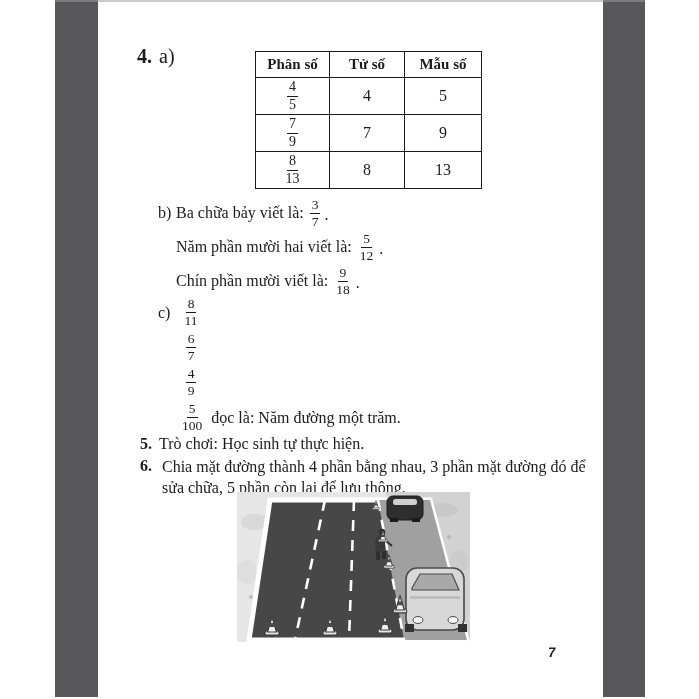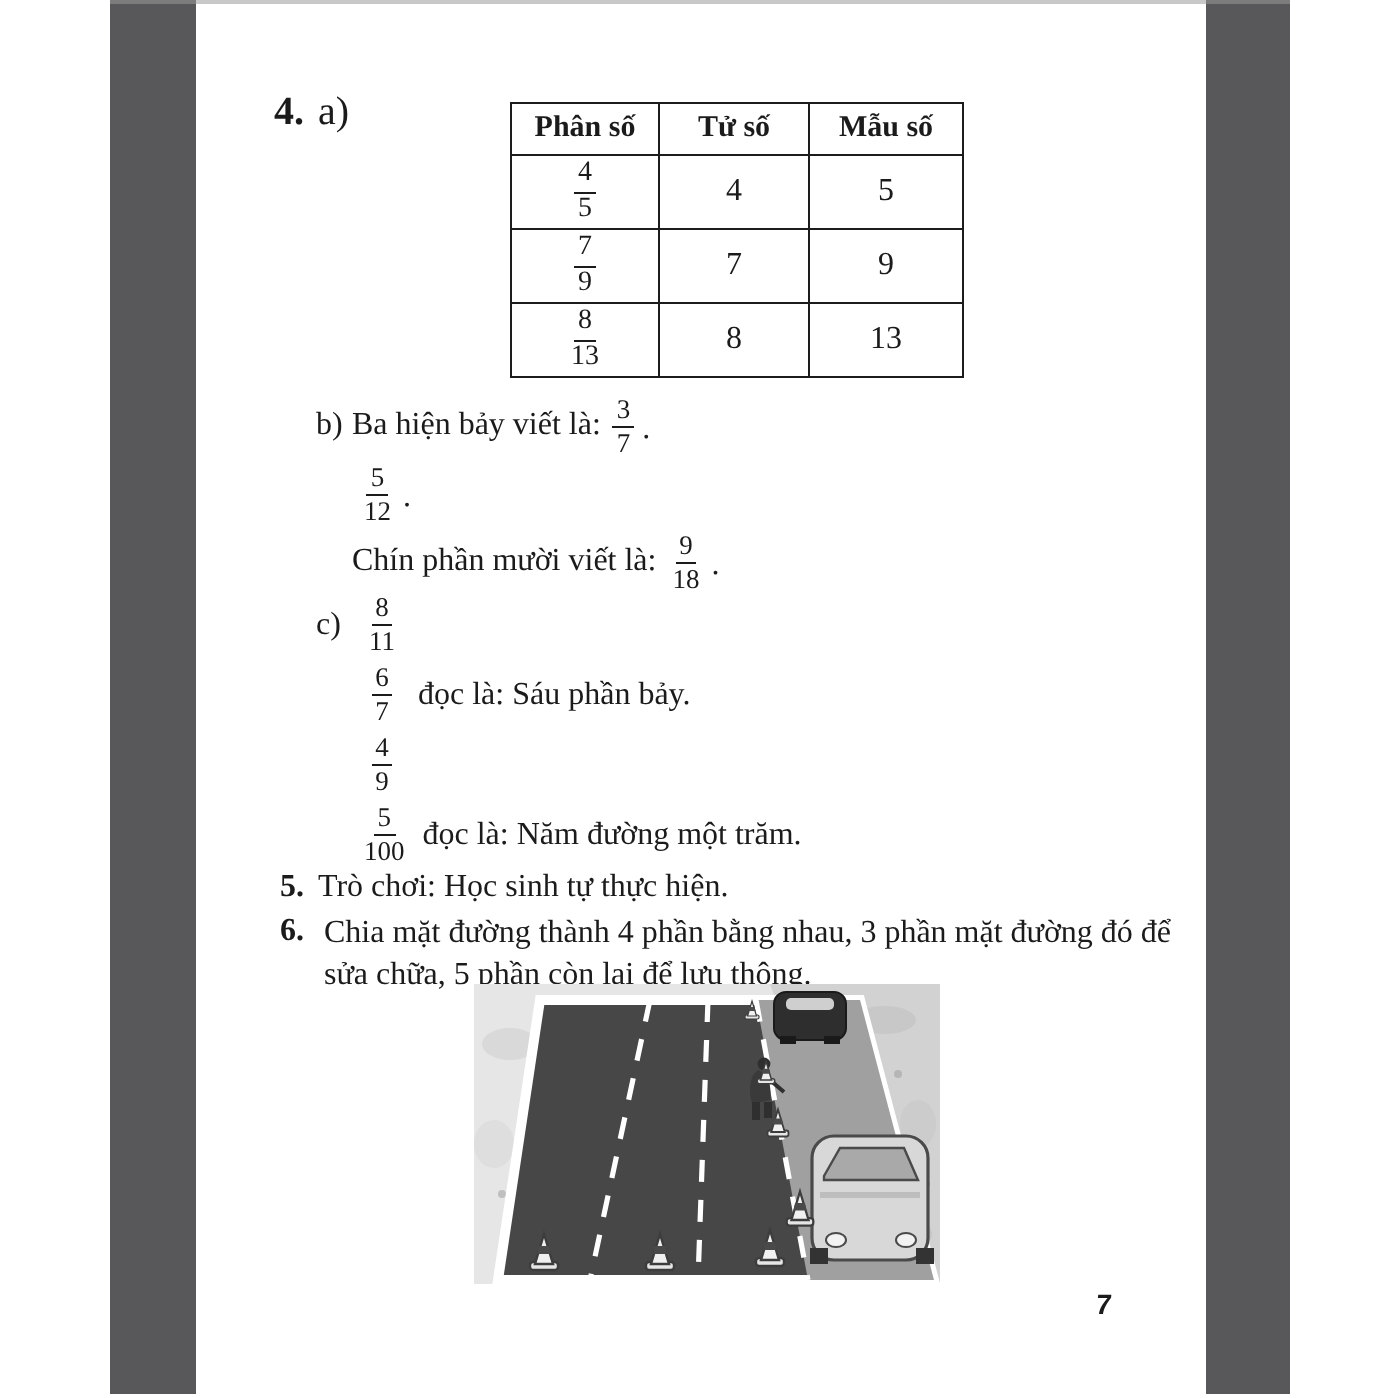--- a/index.html
+++ b/index.html
@@ -111,28 +111,29 @@
         </td>
         <td>8</td>
         <td>13</td>
       </tr>
     </tbody>
   </table>
 
   <div class="section section-b">
     <div class="math-line">
       <span class="marker">b)</span>
-      <span class="line-text">Ba hiện bảy viết là:</span>
+      <span class="line-text">Ba chữa bảy viết là:</span>
       <span class="frac">
           <span class="num">3</span>
           <span class="den">7</span>
         </span>
       <span class="suffix">.</span>
     </div>
     <div class="math-line cont">
+      <span class="line-text">Năm phần mười hai viết là:</span>
       <span class="frac">
           <span class="num">5</span>
           <span class="den">12</span>
         </span>
       <span class="suffix">.</span>
     </div>
     <div class="math-line cont">
       <span class="line-text">Chín phần mười viết là:</span>
       <span class="frac">
           <span class="num">9</span>
@@ -148,21 +149,20 @@
       <span class="frac">
           <span class="num">8</span>
           <span class="den">11</span>
         </span>
     </div>
     <div class="math-line cont">
       <span class="frac">
           <span class="num">6</span>
           <span class="den">7</span>
         </span>
-      <span class="line-text">đọc là: Sáu phần bảy.</span>
     </div>
     <div class="math-line cont">
       <span class="frac">
           <span class="num">4</span>
           <span class="den">9</span>
         </span>
     </div>
     <div class="math-line cont">
       <span class="frac">
           <span class="num">5</span>

